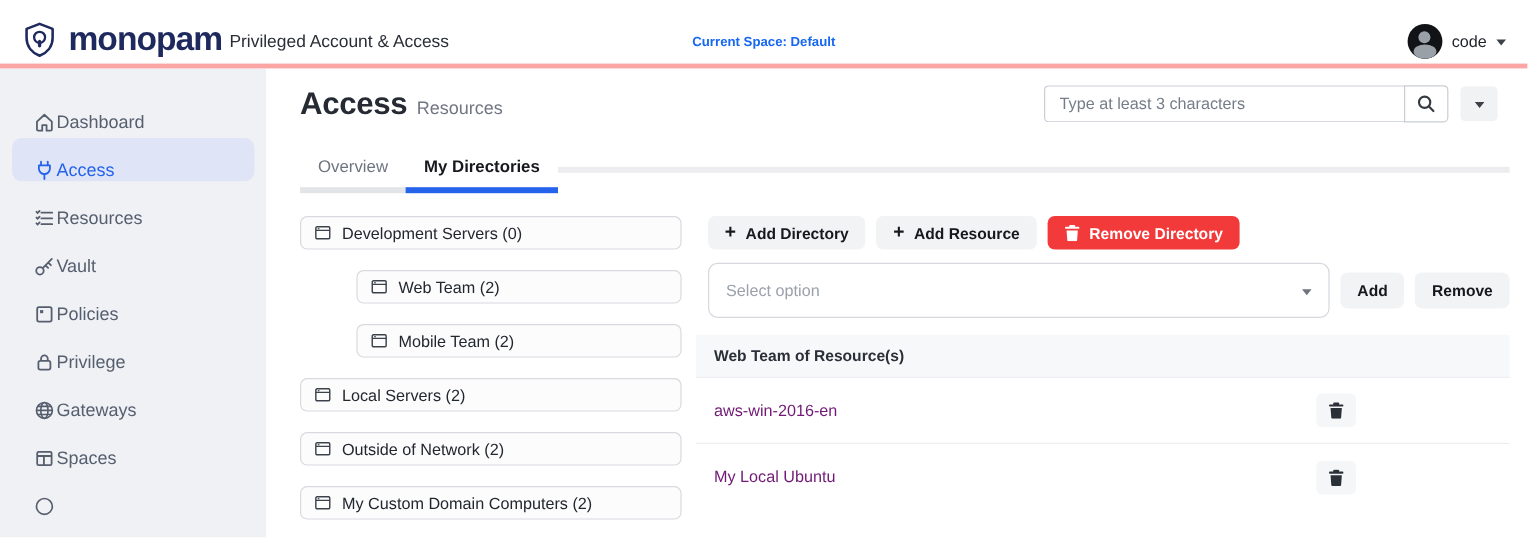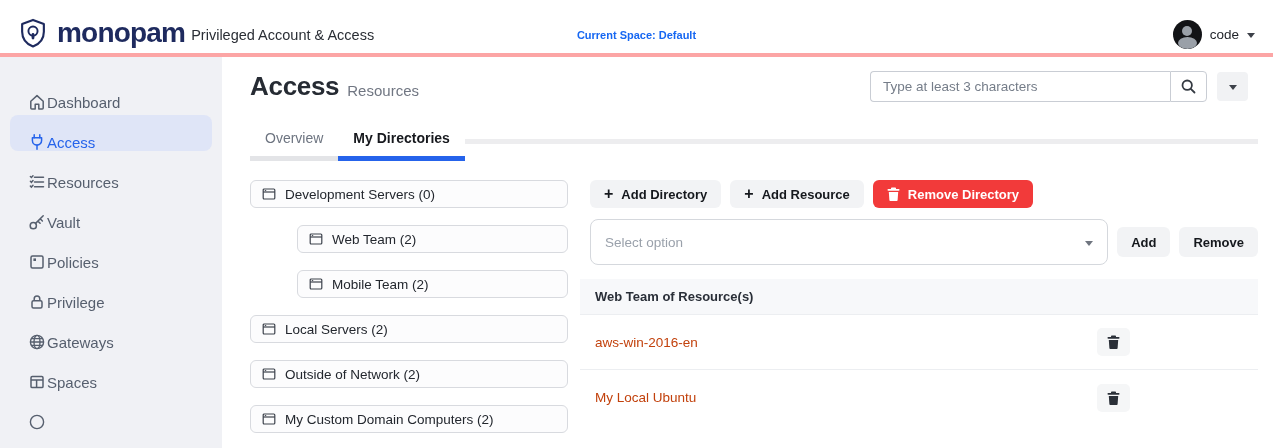--- a/index.html
+++ b/index.html
@@ -71,21 +71,21 @@
   .select-row { display:flex; gap:9px; margin-top:11px; padding:0 0 0 10px; align-items:center;}
   .select-box { flex:1; height:46px; border:1px solid #d5d8dd; border-radius:8px; background:#fff;
     display:flex; align-items:center; padding:0 14px; font-size:13.5px; color:#9aa1ab; cursor:pointer; }
   .select-box .caret-down { margin-left:auto; border-top-color:#6f757f; }
   .btn.small { height:30px; padding:0 14px; border-radius:6px; }
 
   
   .table { margin-top:14px; }
   .thead { height:36px; background:#f7f8fa; border-bottom:1px solid #eceef1;
     display:flex; align-items:center; padding:0 15px; font-size:13px; font-weight:700; color:#2a2f38; }
-  .trow { height:55px; display:flex; align-items:center; padding:0 0 0 15px; font-size:13.5px; color:#c2410c;text-align:center; }
+  .trow { height:55px; display:flex; align-items:center; padding:0 0 0 15px; font-size:13.5px; color:#701a75;text-align:center; }
   .trow.divided { border-bottom:1px solid #eceef1; }
   .trash-btn { margin-left:auto; margin-right:128px; width:33px; height:28px; border:none;
     border-radius:5px; background:#f5f6f7; display:flex; align-items:center; justify-content:center; cursor:pointer; }
 </style>
 </head>
 <body>
 
 <header class="topbar">
   <div class="brand">
     <span style="display:flex;">

